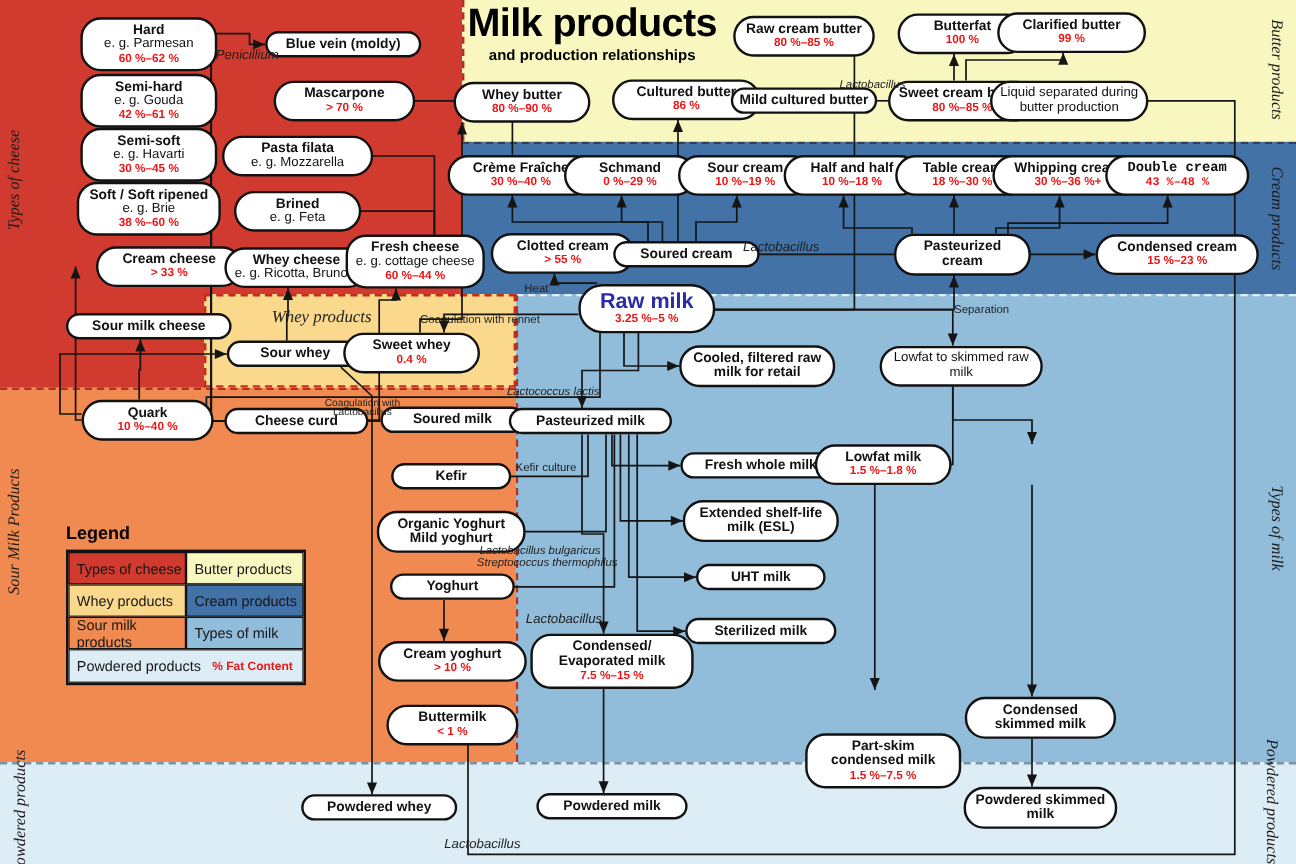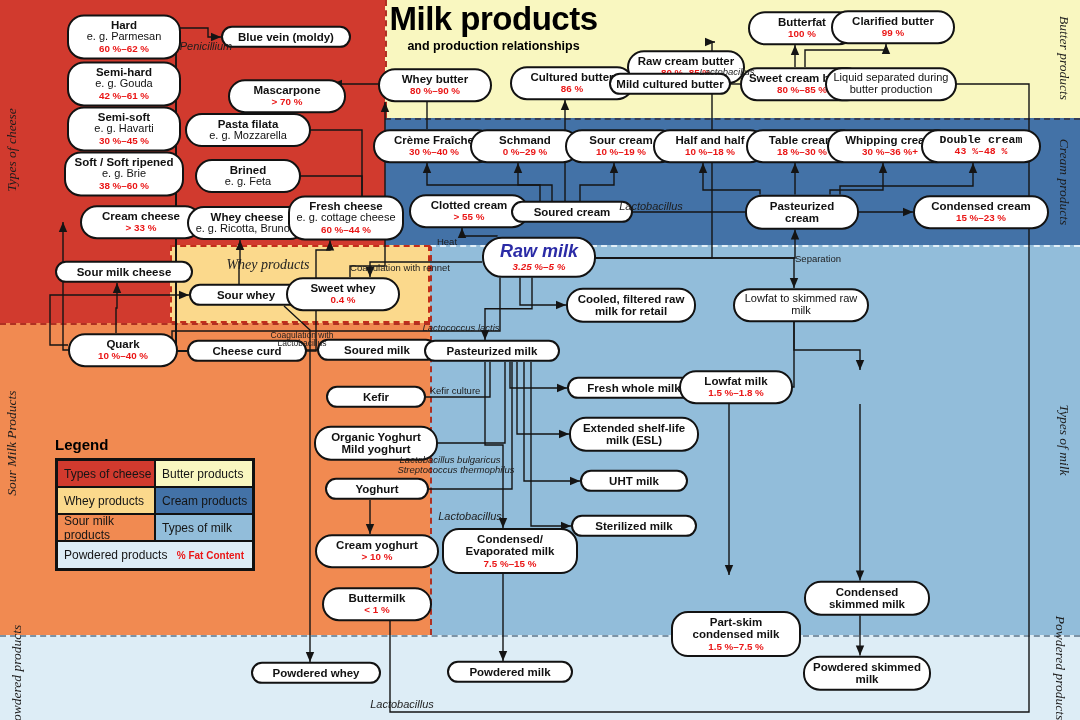--- a/index.html
+++ b/index.html
@@ -204,21 +204,21 @@
       <div class="nf" style="color: rgb(234, 22, 22);">60 %–62 %</div>
     </div>
     <div class="node" style="left: 221px; top: 37px; width: 116px;">
       <div class="nm">Blue vein (moldy)</div>
     </div>
     <div class="node" style="left: 67px; top: 84px; width: 100px;">
       <div class="nm">Semi-hard</div>
       <div class="ns">e. g. Gouda</div>
       <div class="nf" style="color: rgb(234, 22, 22);">42 %–61 %</div>
     </div>
-    <div class="node" style="left: 228px; top: 96px; width: 104px;">
+    <div class="node" style="left: 228px; top: 84px; width: 104px;">
       <div class="nm">Mascarpone</div>
       <div class="nf" style="color: rgb(234, 22, 22);">&gt; 70 %</div>
     </div>
     <div class="node" style="left: 67px; top: 129px; width: 100px;">
       <div class="nm">Semi-soft</div>
       <div class="ns">e. g. Havarti</div>
       <div class="nf" style="color: rgb(234, 22, 22);">30 %–45 %</div>
     </div>
     <div class="node" style="left: 185px; top: 130px; width: 112px;">
       <div class="nm">Pasta filata</div>
@@ -250,21 +250,21 @@
       <div class="nm">Sour milk cheese</div>
     </div>
     <div class="node" style="left: 378px; top: 85px; width: 100px;">
       <div class="nm">Whey butter</div>
       <div class="nf" style="color: rgb(234, 22, 22);">80 %–90 %</div>
     </div>
     <div class="node" style="left: 510px; top: 83px; width: 110px;">
       <div class="nm">Cultured butter</div>
       <div class="nf" style="color: rgb(234, 22, 22);">86 %</div>
     </div>
-    <div class="node" style="left: 627px; top: 30px; width: 104px; margin-top: 37px;">
+    <div class="node" style="left: 611px; top: 30px; width: 104px;">
       <div class="nm">Raw cream butter</div>
       <div class="nf" style="color: rgb(234, 22, 22);">80 %–85 %</div>
     </div>
     <div class="node" style="left: 609px; top: 84px; width: 108px;">
       <div class="nm">Mild cultured butter</div>
     </div>
     <div class="node" style="left: 748px; top: 28px; width: 94px;">
       <div class="nm">Butterfat</div>
       <div class="nf" style="color: rgb(234, 22, 22);">100 %</div>
     </div>
@@ -314,21 +314,21 @@
     <div class="node" style="left: 511px; top: 212px; width: 108px;">
       <div class="nm">Soured cream</div>
     </div>
     <div class="node" style="left: 745px; top: 212px; width: 100px;">
       <div class="nm">Pasteurized cream</div>
     </div>
     <div class="node" style="left: 913px; top: 212px; width: 122px;">
       <div class="nm">Condensed cream</div>
       <div class="nf" style="color: rgb(234, 22, 22);">15 %–23 %</div>
     </div>
-    <div class="node accent" style="left: 482px; top: 257px; width: 100px; font-style: italic;">
+    <div class="node accent" style="left: 482px; top: 257px; width: 100px;">
       <div class="nm" style="color: rgb(43, 43, 166);">Raw milk</div>
       <div class="nf" style="color: rgb(234, 22, 22);">3.25 %–5 %</div>
     </div>
     <div class="node" style="left: 189px; top: 295px; width: 100px;">
       <div class="nm">Sour whey</div>
     </div>
     <div class="node" style="left: 286px; top: 294px; width: 100px;">
       <div class="nm">Sweet whey</div>
       <div class="nf" style="color: rgb(234, 22, 22);">0.4 %</div>
     </div>

